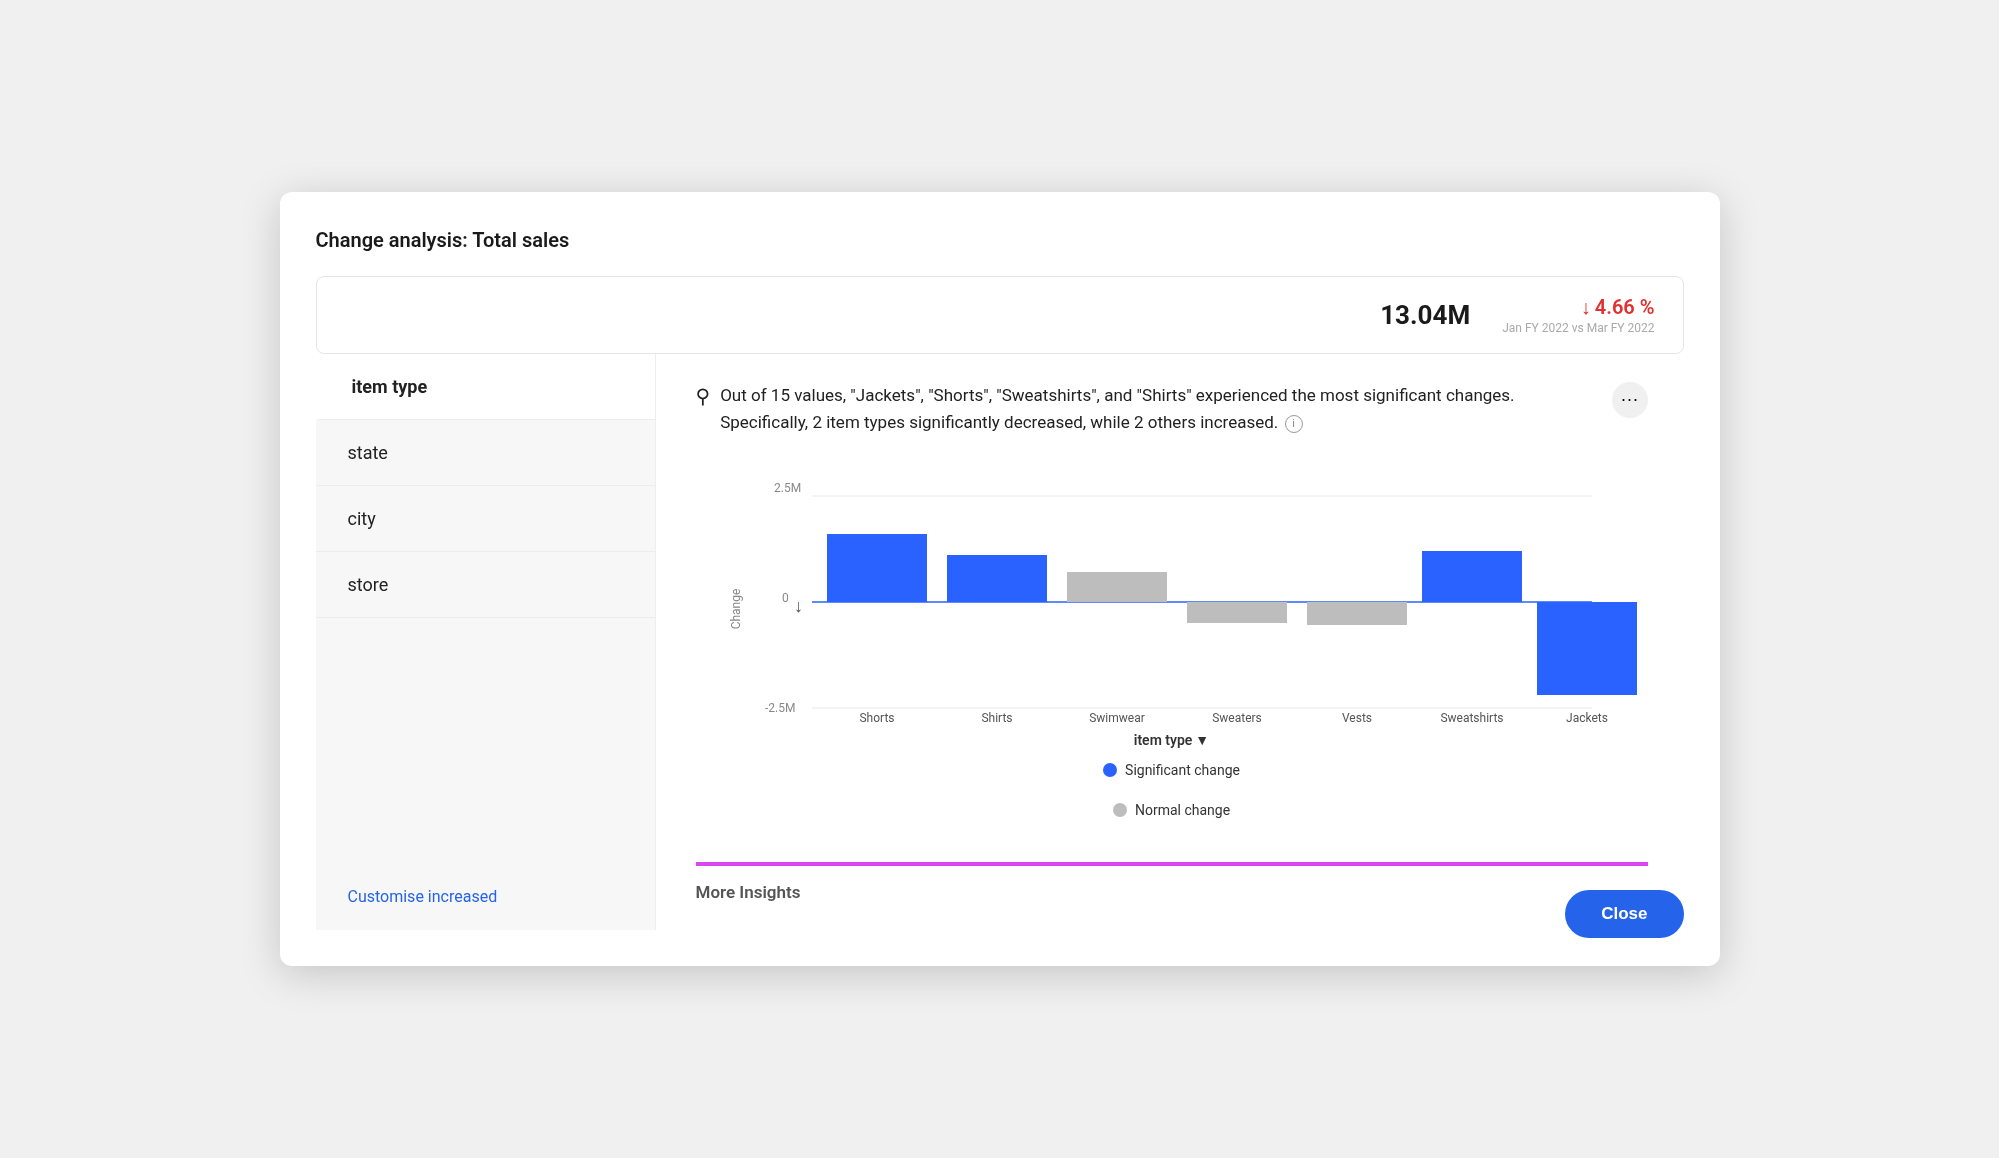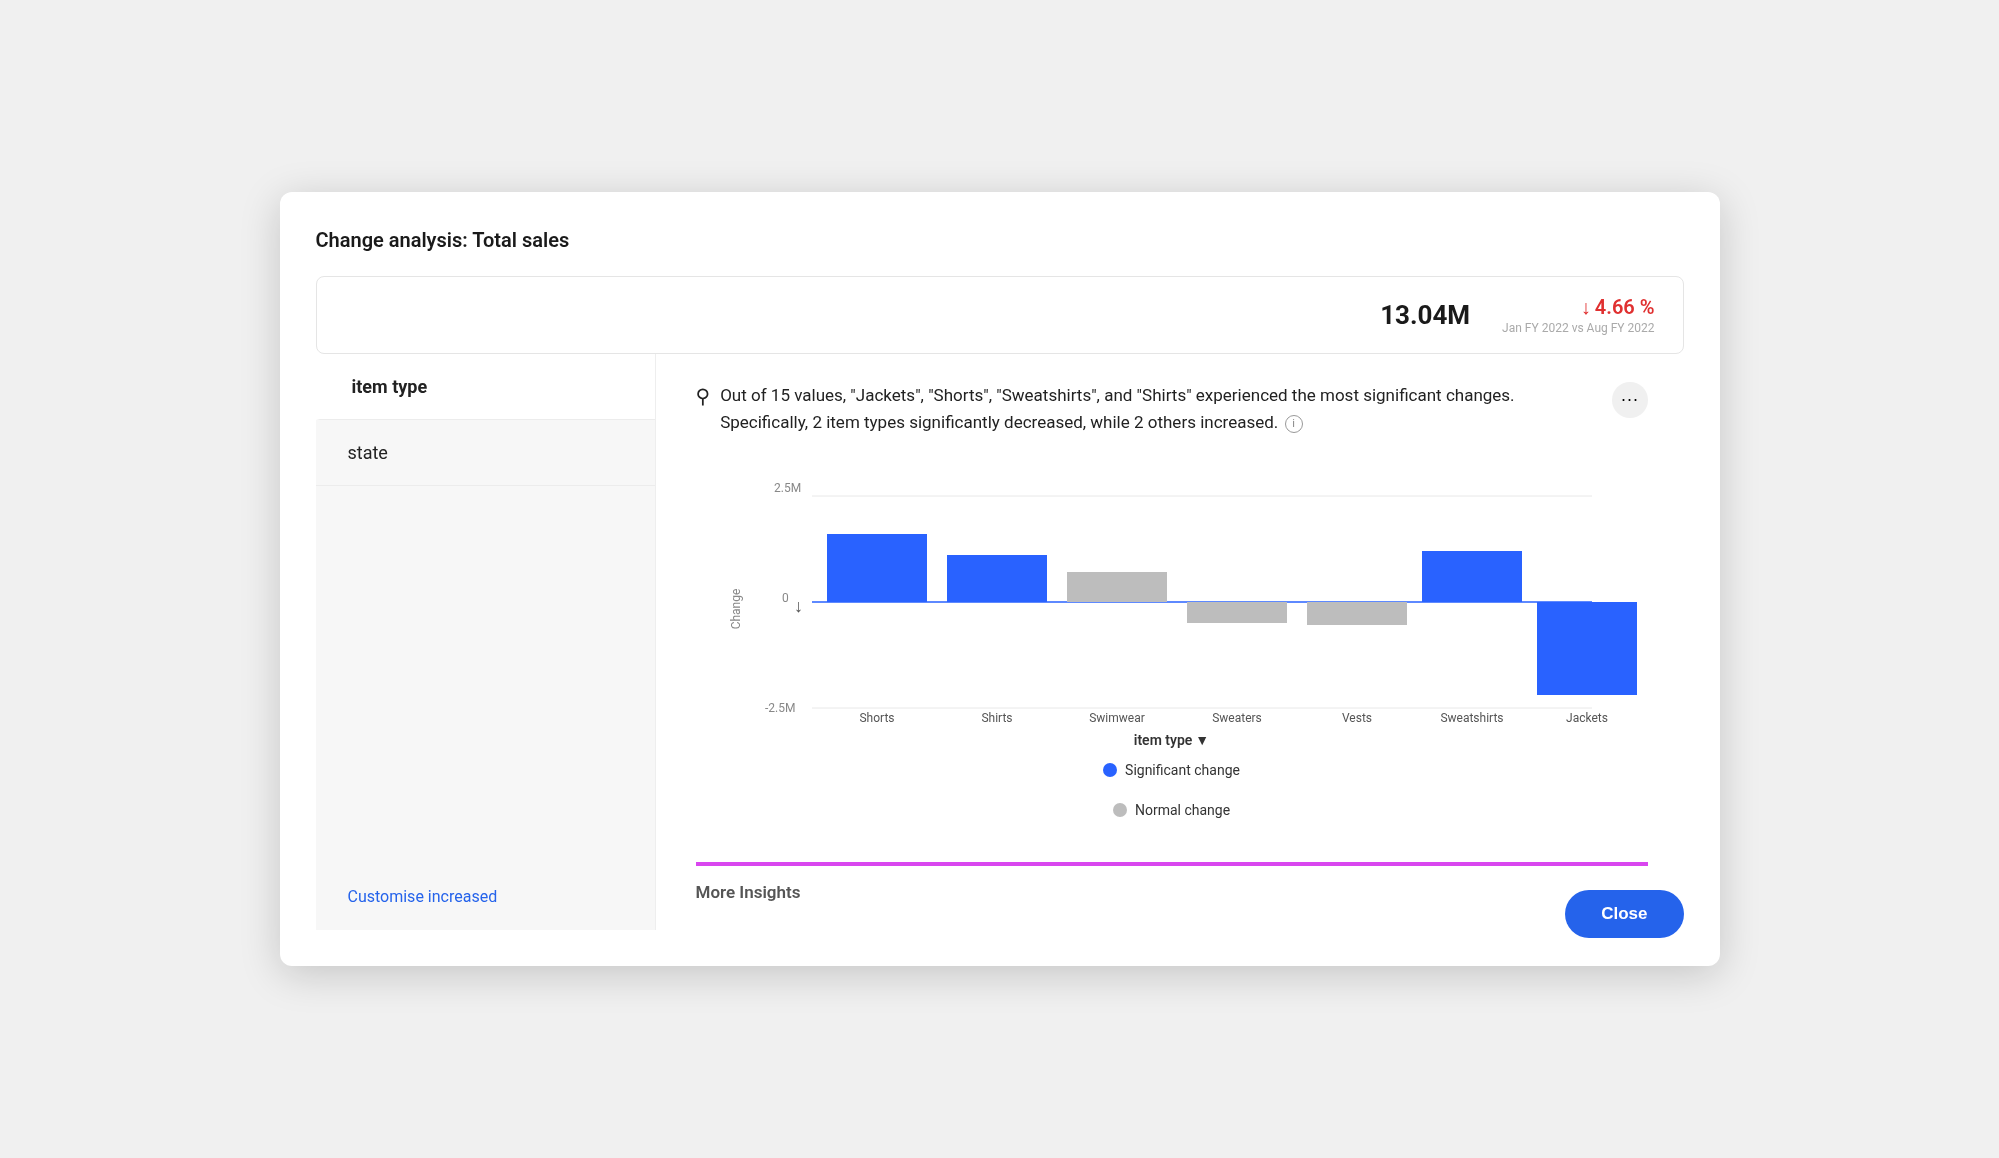--- a/index.html
+++ b/index.html
@@ -233,29 +233,31 @@
 <div class="modal-overlay">
   <div class="page-title">Change analysis: Total sales</div>
 
   <div class="metric-bar">
     <span class="metric-value">13.04M</span>
     <div class="metric-change">
       <span class="metric-pct">
         <span>↓</span>
         <span>4.66 %</span>
       </span>
-      <span class="metric-period">Jan FY 2022 vs Aug FY 2022</span>
+      <span class="metric-period">Jan FY 2022 vs Mar FY 2022</span>
     </div>
   </div>
 
   <div class="content-area">
 
     <div class="sidebar">
       <div class="sidebar-item active">item type</div>
       <div class="sidebar-item">state</div>
+      <div class="sidebar-item">city</div>
+      <div class="sidebar-item">store</div>
       <div class="customise-link">Customise increased</div>
     </div>
 
     <div class="main-panel">
 
       <div class="insight-row">
         <span class="insight-icon">⚲</span>
         <div class="insight-text">
           Out of 15 values, "Jackets", "Shorts", "Sweatshirts", and "Shirts" experienced the most significant changes. Specifically, 2 item types significantly decreased, while 2 others increased.
           <span class="info-icon">i</span>

